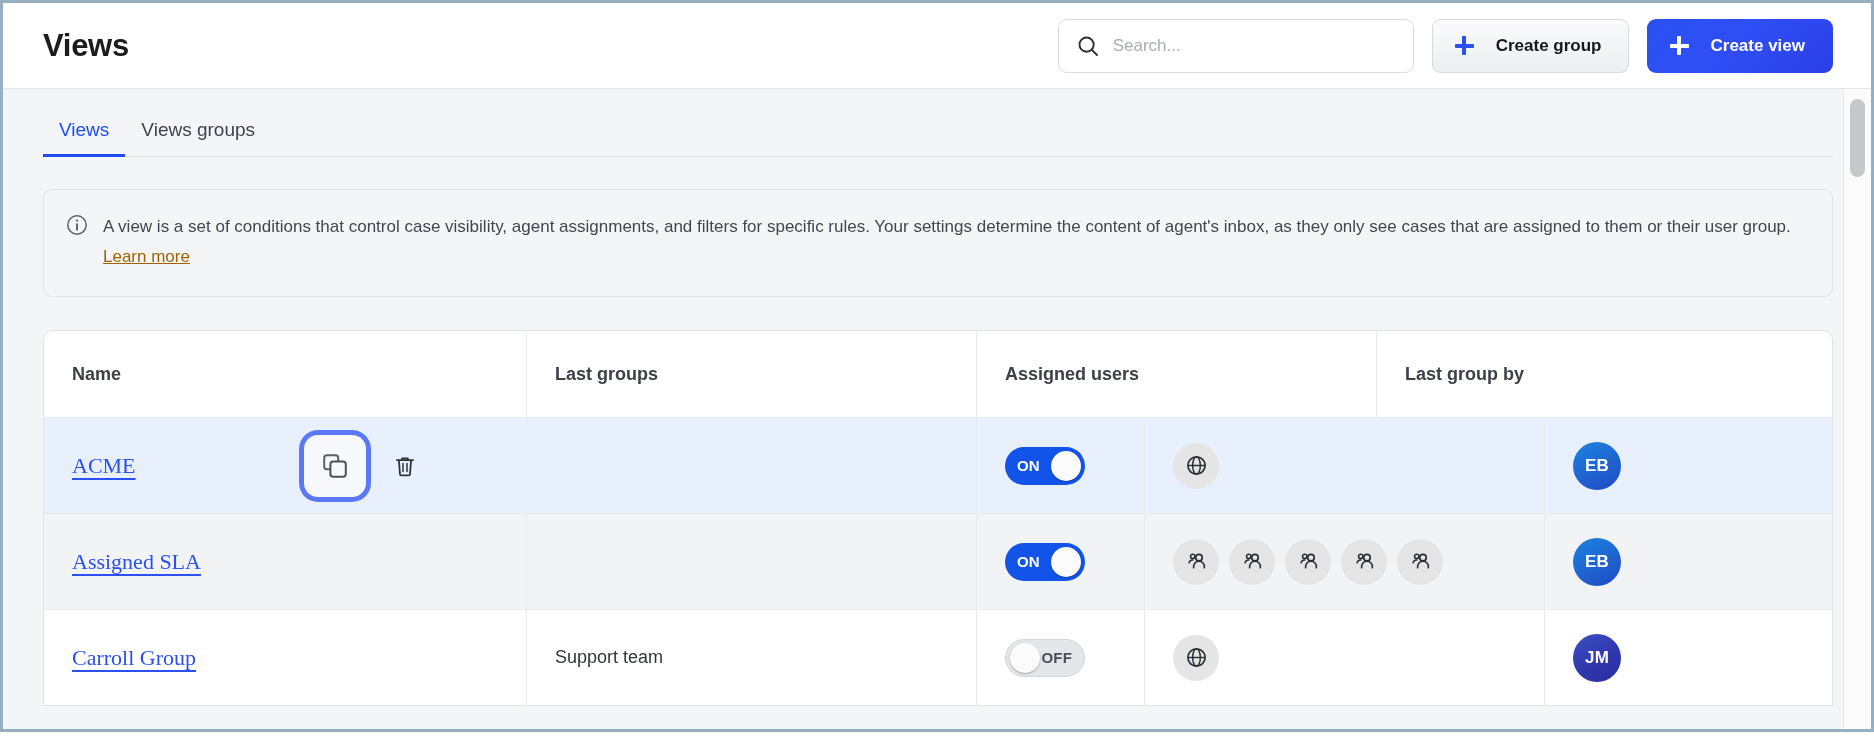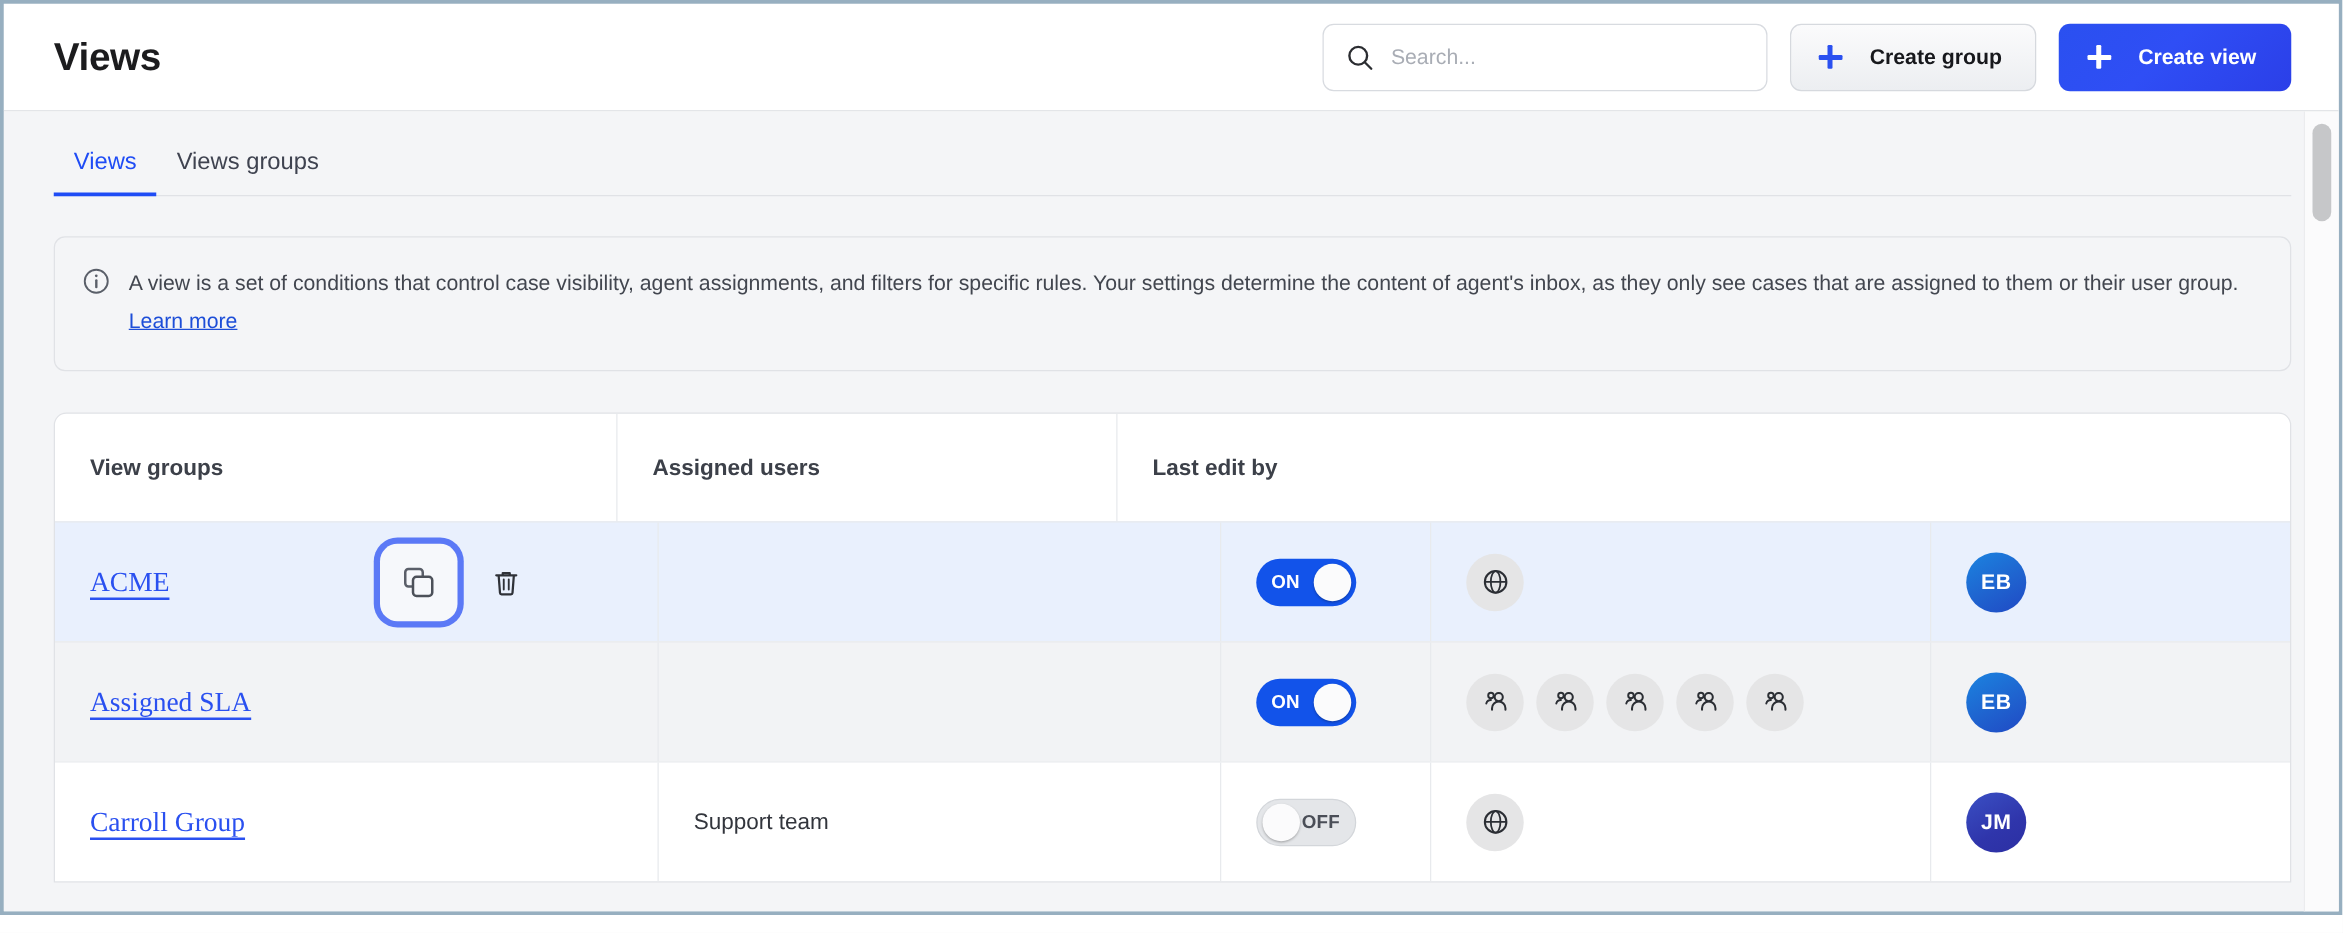--- a/index.html
+++ b/index.html
@@ -149,21 +149,21 @@
     display: flex;
     gap: 15px;
   }
   .banner-icon { flex: 0 0 auto; margin-top: 2px; }
   .banner-text {
     font-size: 17px;
     line-height: 30px;
     color: #42464f;
   }
   .banner-link {
-    color: #1d4ed8;
+    color: #a16207;
     text-decoration: underline;
     cursor: pointer;
   }
 
   
   .table-wrap {
     margin-top: 33px;
     background: #fff;
     border: 1px solid #e0e2e6;
     border-radius: 10px 10px 0 0;
@@ -375,28 +375,31 @@
       <div class="banner-text">
         <span>A view is a set of conditions that control case visibility, agent assignments, and filters for specific rules. Your settings determine the content of agent's inbox, as they only see cases that are assigned to them or their user group.</span>
         <span class="banner-link">Learn more</span>
       </div>
     </div>
 
     <div class="table-wrap">
 
       <div class="thead">
         <div class="trow">
+          <div class="tcell c-name">
+            <span>Name</span>
+          </div>
           <div class="tcell c-groups">
-            <span>View groups</span>
+            <span>Last groups</span>
           </div>
           <div class="tcell c-users">
             <span>Assigned users</span>
           </div>
           <div class="tcell c-edit">
-            <span>Last edit by</span>
+            <span>Last group by</span>
           </div>
         </div>
       </div>
 
       <div class="tbody">
 
         <div class="trow row-sel">
           <div class="tcell c-name">
             <span class="name-link">ACME</span>
             <div class="row-actions">

